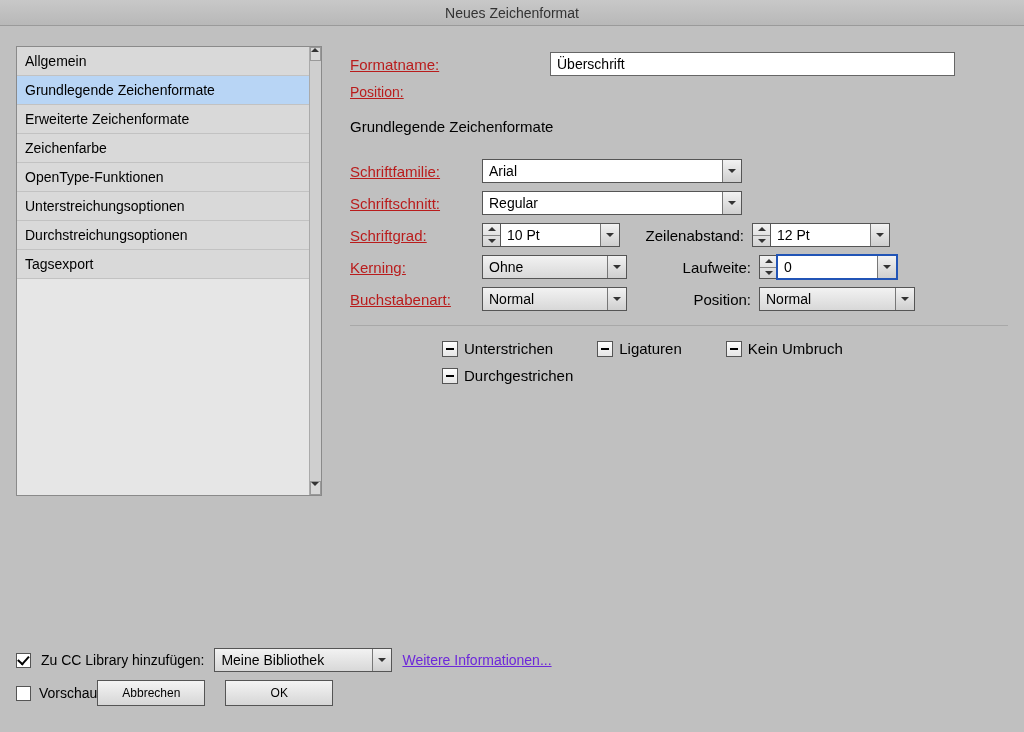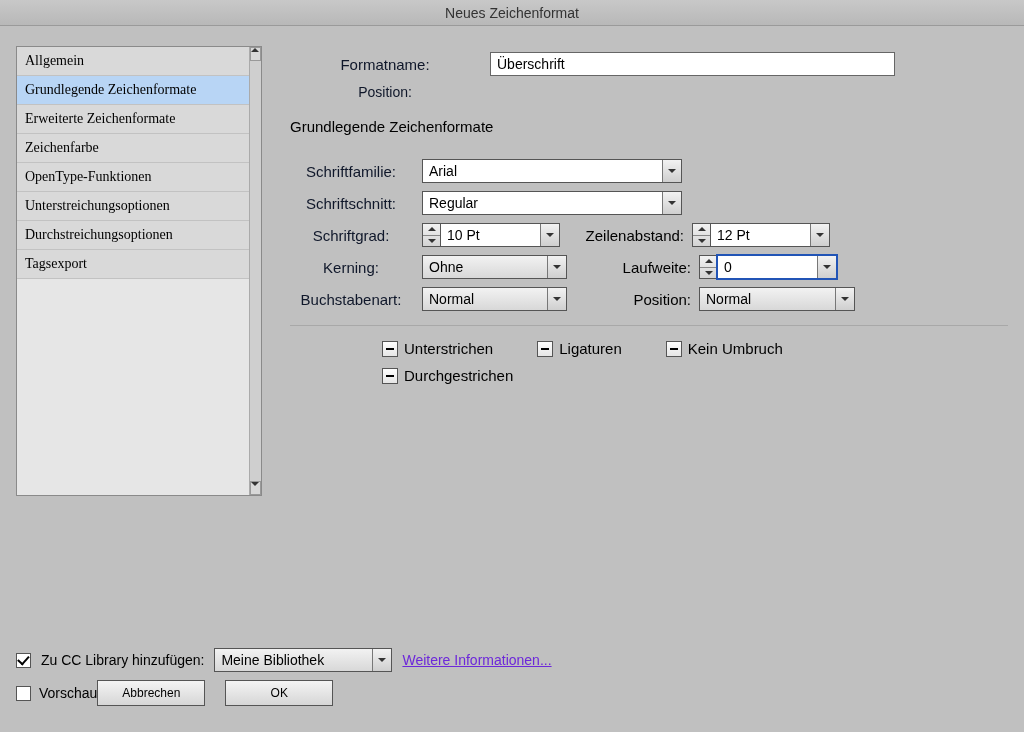--- a/index.html
+++ b/index.html
@@ -27,27 +27,26 @@
   }
   .content-area {
     position: absolute;
     top: 46px;
     left: 16px;
     right: 16px;
     bottom: 90px;
     display: flex;
   }
   .sidebar-wrap {
-    width: 246px;
+    width: 306px;
     height: 450px;
     border: 1px solid #8a8a8a;
     background: #a21caf;
     display: flex;
     position: relative;
-    font-family: Liberation Serif, serif;
   }
   .sidebar {
     flex: 1;
     background: #e6e6e6;
     overflow: hidden;
   }
   .sidebar-item {
     padding: 6px 8px;
     border-bottom: 1px solid #c2c2c2;
     font-size: 14px;
@@ -86,24 +85,25 @@
   .top-fields {
     margin-bottom: 18px;
   }
   .field-row {
     display: flex;
     align-items: center;
     margin-bottom: 8px;
   }
   .lbl {
     width: 200px;
-    text-align: center;
+    text-align: left;
     padding-right: 10px;
     font-size: 15px;
-    color: #0f172a;
+    color: #b91c1c;
+    text-decoration: underline;
   }
   .lbl-sm { font-size: 14px; }
   .text-input {
     height: 24px;
     border: 1px solid #666;
     background: #fff;
     padding: 2px 6px;
     font-size: 14px;
     font-family: inherit;
   }

